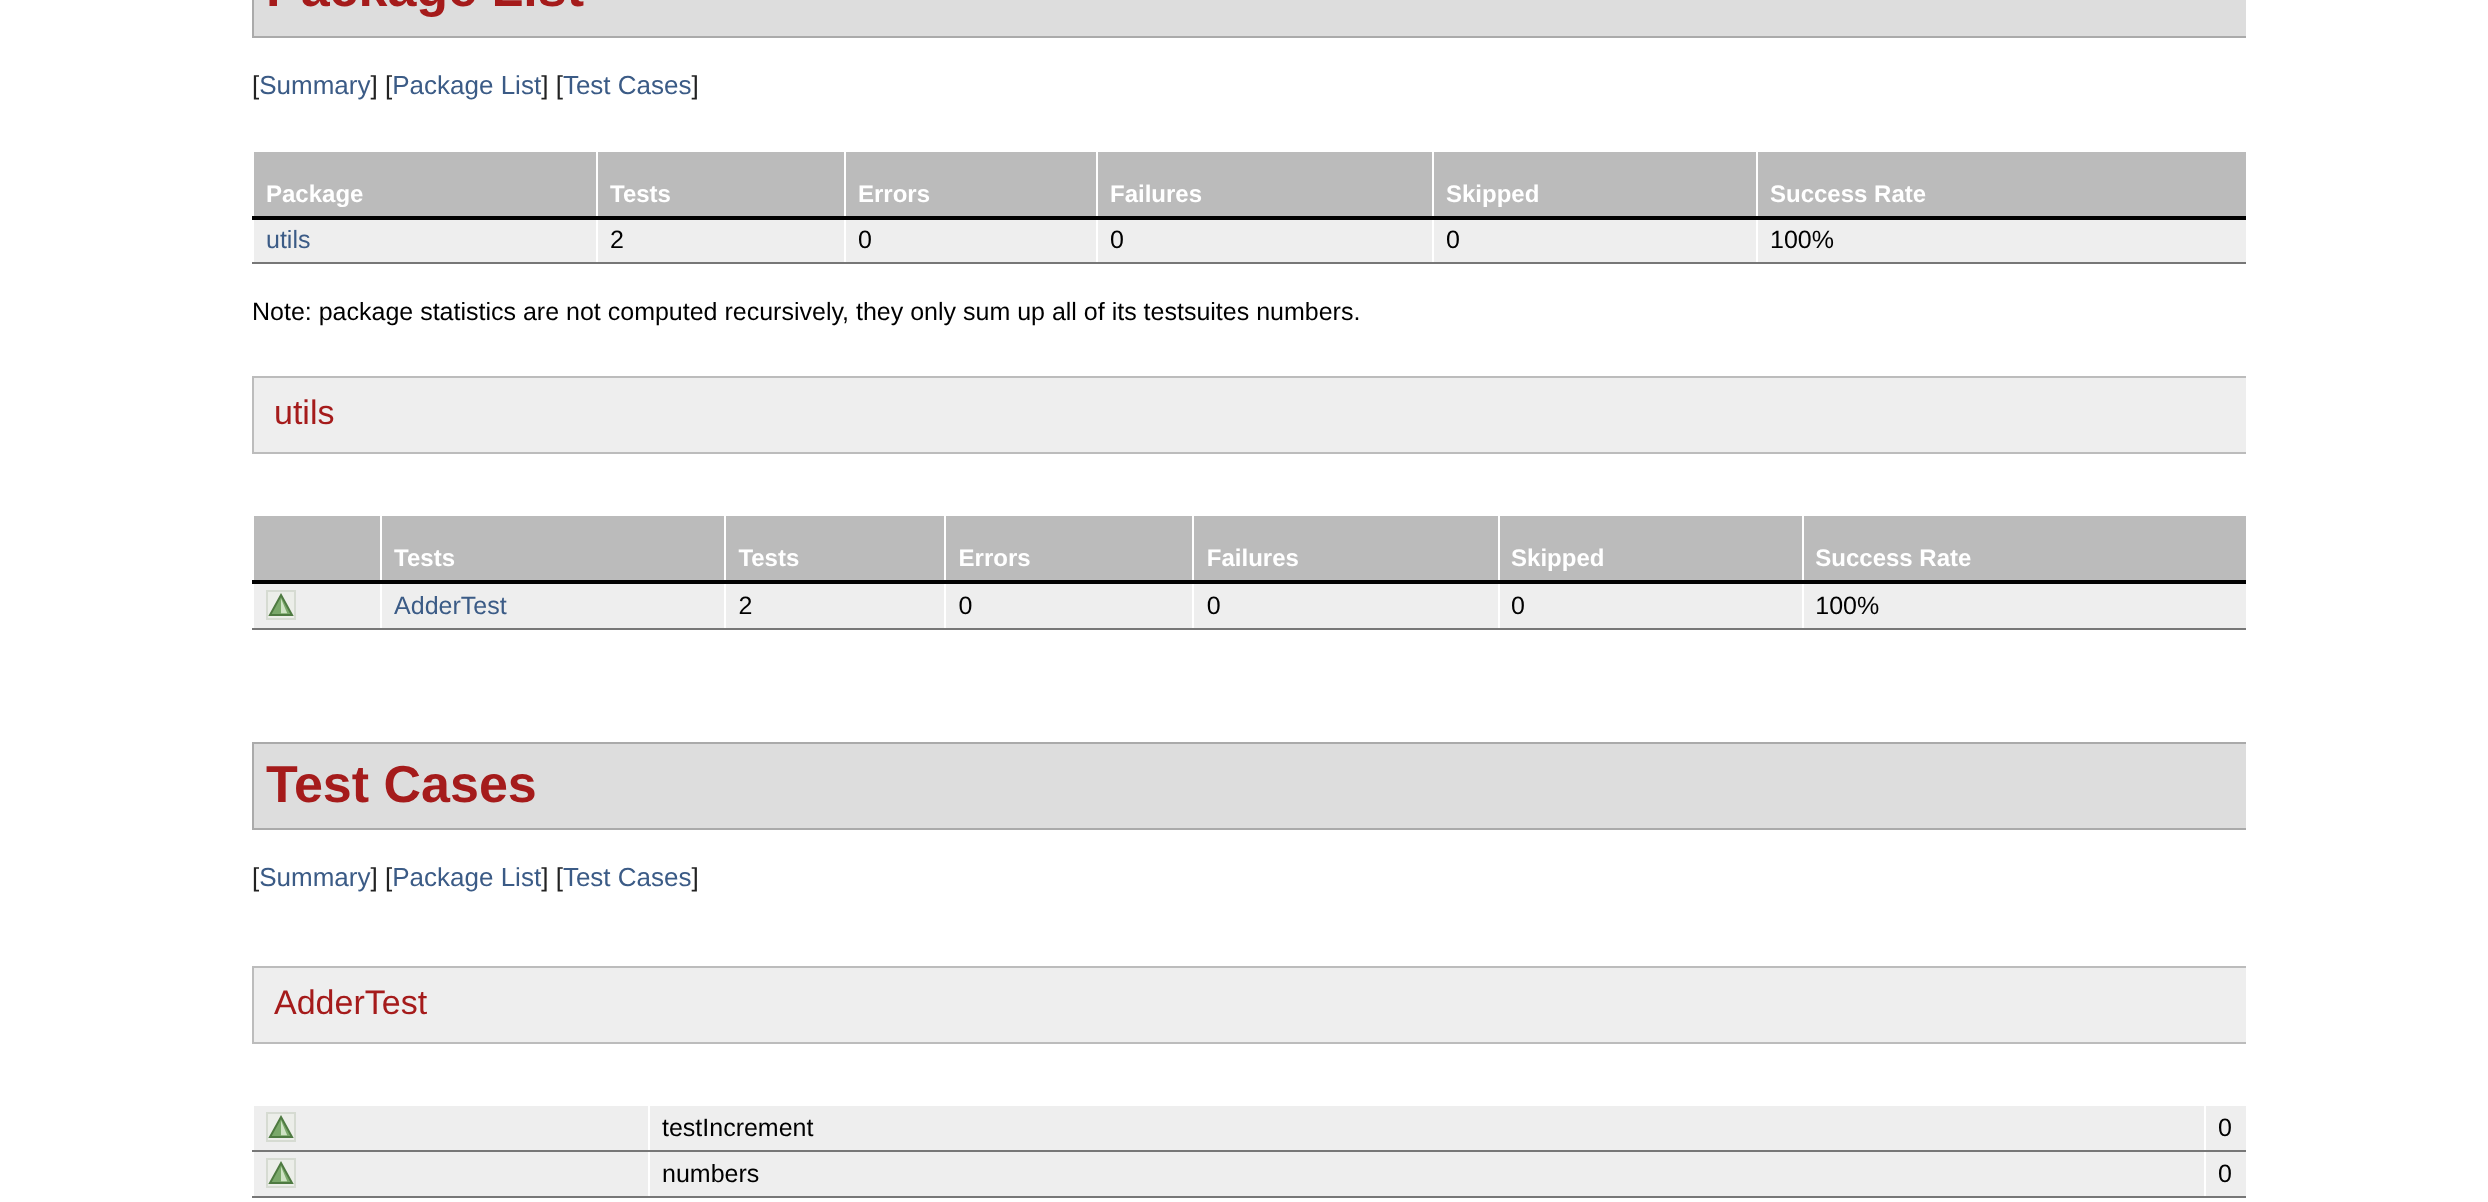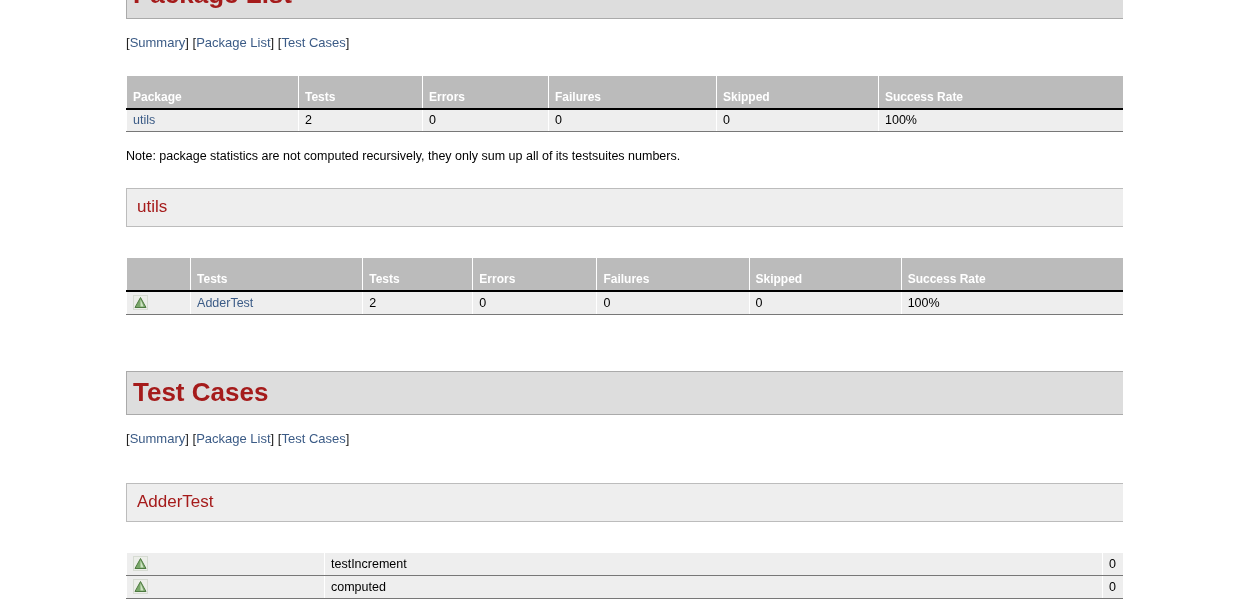--- a/index.html
+++ b/index.html
@@ -313,20 +313,20 @@
         </tr>
         <tr>
           <td>
             <span class="passicon">
               <svg width="13" height="13" viewBox="0 0 13 13" aria-hidden="true">
                 <polygon points="6.5,1.5 12,11.5 1,11.5" fill="#7aa86a" stroke="#4e7a41" stroke-width="1"></polygon>
                 <polygon points="6.5,3.2 9.6,10.6 6.5,10.6" fill="#cfe3c4"></polygon>
               </svg>
             </span>
           </td>
-          <td>computed</td>
+          <td>numbers</td>
           <td>0</td>
         </tr>
       </tbody>
     </table>
 
   </div>
 </div>
 
 </body></html>

